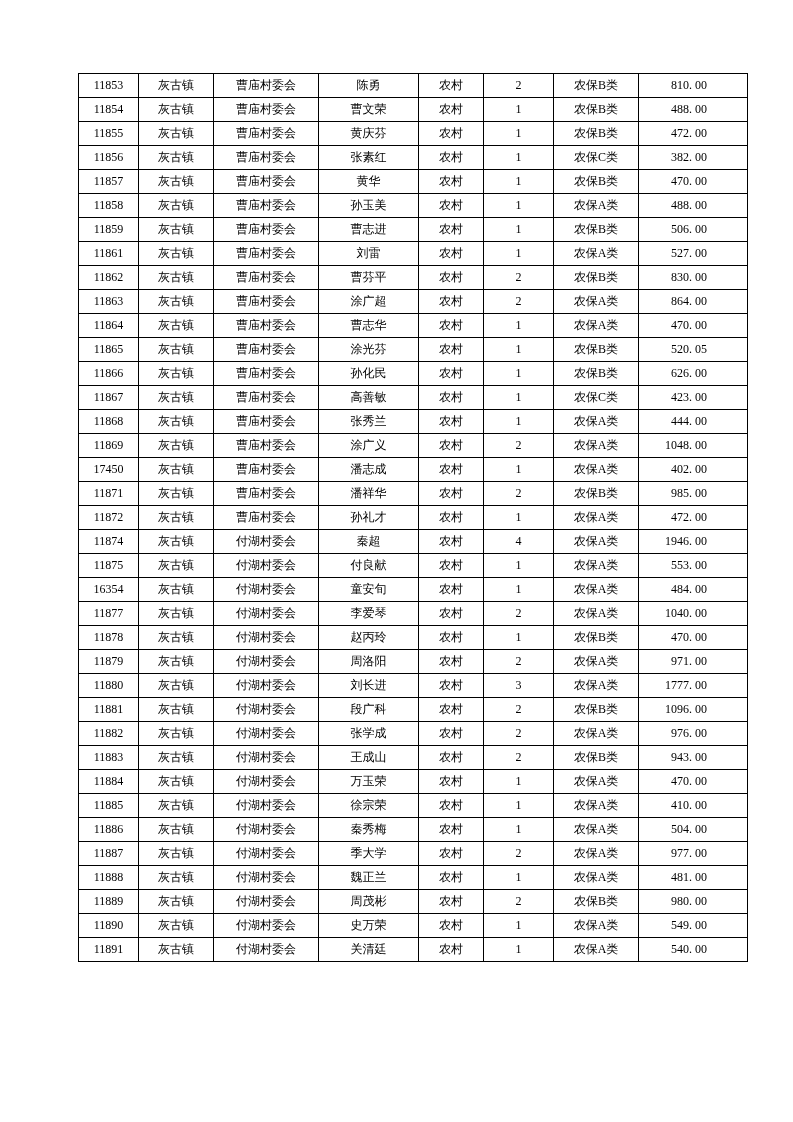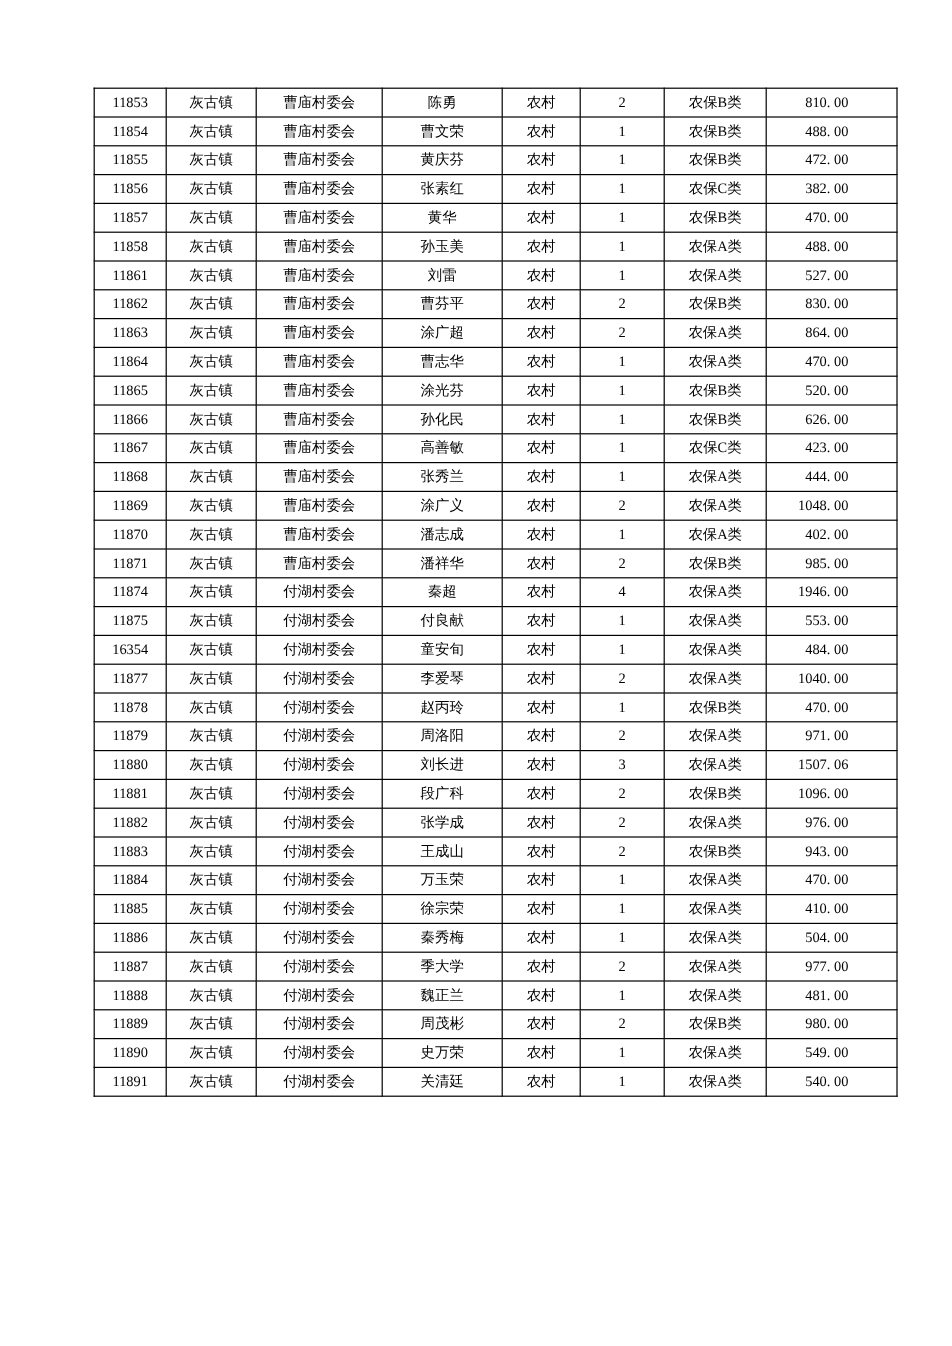--- a/index.html
+++ b/index.html
@@ -117,20 +117,30 @@
           <td>11858</td>
           <td>灰古镇</td>
           <td>曹庙村委会</td>
           <td>孙玉美</td>
           <td>农村</td>
           <td>1</td>
           <td>农保A类</td>
           <td class="amount">488. 00</td>
         </tr>
         <tr>
+          <td>11859</td>
+          <td>灰古镇</td>
+          <td>曹庙村委会</td>
+          <td>曹志进</td>
+          <td>农村</td>
+          <td>1</td>
+          <td>农保B类</td>
+          <td class="amount">506. 00</td>
+        </tr>
+        <tr>
           <td>11861</td>
           <td>灰古镇</td>
           <td>曹庙村委会</td>
           <td>刘雷</td>
           <td>农村</td>
           <td>1</td>
           <td>农保A类</td>
           <td class="amount">527. 00</td>
         </tr>
         <tr>
@@ -164,21 +174,21 @@
           <td class="amount">470. 00</td>
         </tr>
         <tr>
           <td>11865</td>
           <td>灰古镇</td>
           <td>曹庙村委会</td>
           <td>涂光芬</td>
           <td>农村</td>
           <td>1</td>
           <td>农保B类</td>
-          <td class="amount">520. 00</td>
+          <td class="amount">520. 05</td>
         </tr>
         <tr>
           <td>11866</td>
           <td>灰古镇</td>
           <td>曹庙村委会</td>
           <td>孙化民</td>
           <td>农村</td>
           <td>1</td>
           <td>农保B类</td>
           <td class="amount">626. 00</td>
@@ -207,40 +217,50 @@
           <td>11869</td>
           <td>灰古镇</td>
           <td>曹庙村委会</td>
           <td>涂广义</td>
           <td>农村</td>
           <td>2</td>
           <td>农保A类</td>
           <td class="amount">1048. 00</td>
         </tr>
         <tr>
-          <td>11870</td>
+          <td>17450</td>
           <td>灰古镇</td>
           <td>曹庙村委会</td>
           <td>潘志成</td>
           <td>农村</td>
           <td>1</td>
           <td>农保A类</td>
           <td class="amount">402. 00</td>
         </tr>
         <tr>
           <td>11871</td>
           <td>灰古镇</td>
           <td>曹庙村委会</td>
           <td>潘祥华</td>
           <td>农村</td>
           <td>2</td>
           <td>农保B类</td>
           <td class="amount">985. 00</td>
         </tr>
         <tr>
+          <td>11872</td>
+          <td>灰古镇</td>
+          <td>曹庙村委会</td>
+          <td>孙礼才</td>
+          <td>农村</td>
+          <td>1</td>
+          <td>农保A类</td>
+          <td class="amount">472. 00</td>
+        </tr>
+        <tr>
           <td>11874</td>
           <td>灰古镇</td>
           <td>付湖村委会</td>
           <td>秦超</td>
           <td>农村</td>
           <td>4</td>
           <td>农保A类</td>
           <td class="amount">1946. 00</td>
         </tr>
         <tr>
@@ -294,21 +314,21 @@
           <td class="amount">971. 00</td>
         </tr>
         <tr>
           <td>11880</td>
           <td>灰古镇</td>
           <td>付湖村委会</td>
           <td>刘长进</td>
           <td>农村</td>
           <td>3</td>
           <td>农保A类</td>
-          <td class="amount">1507. 06</td>
+          <td class="amount">1777. 00</td>
         </tr>
         <tr>
           <td>11881</td>
           <td>灰古镇</td>
           <td>付湖村委会</td>
           <td>段广科</td>
           <td>农村</td>
           <td>2</td>
           <td>农保B类</td>
           <td class="amount">1096. 00</td>

